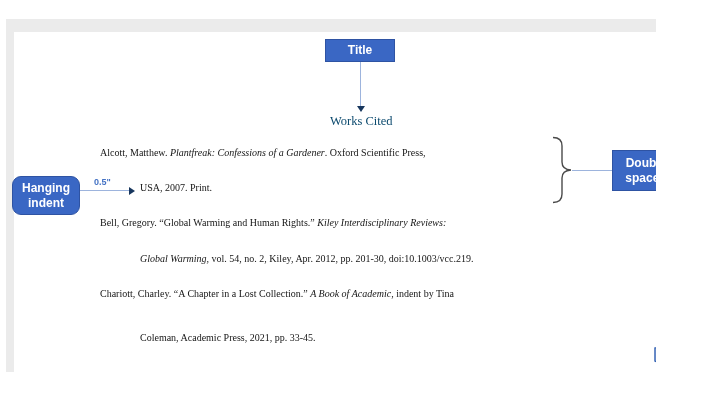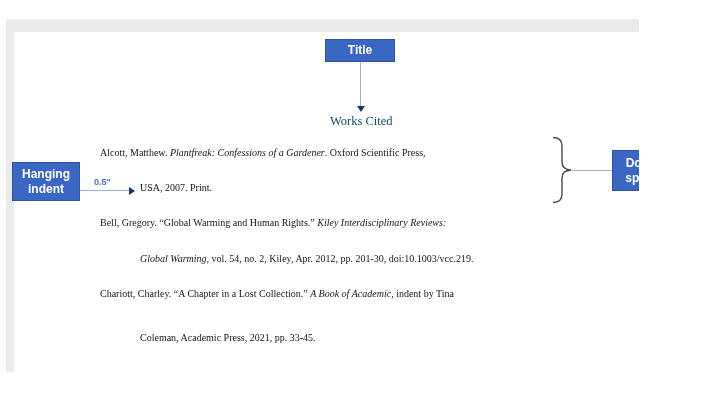--- a/index.html
+++ b/index.html
@@ -1,28 +1,28 @@
 <!DOCTYPE html>
 <html><head>
 <meta charset="utf-8">
 <style>
   html,body{margin:0;padding:0;background:#ffffff;}
   #stage{position:relative;width:639px;height:404px;background:#ffffff;overflow:hidden;
-         font-family:"Liberation Sans",sans-serif;}
+         font-family:"Liberation Sans",sans-serif;padding-left:17px;}
   
   .frame{position:absolute;background:#ebebeb;}
   #frame-top{left:6px;top:19px;width:711px;height:13px;}
   #frame-left{left:6px;top:19px;width:8px;height:353px;}
   #frame-right{left:706px;top:19px;width:11px;height:353px;}
   
   .callout{position:absolute;background:#3a67c4;border:1px solid #2e53a3;color:#ffffff;
            font-weight:bold;font-size:12px;line-height:15px;text-align:center;
            display:flex;align-items:center;justify-content:center;box-sizing:border-box;}
   #title-box{left:325px;top:39px;width:70px;height:23px;}
-  #hanging-box{left:12px;top:162px;width:68px;height:39px;}
+  #hanging-box{left:12px;top:176px;width:68px;height:39px;border-radius:9px;}
   #double-box{left:612px;top:150px;width:68px;height:41px;}
   
   .hline,.vline{position:absolute;background:#9db4dd;}
   #title-arrow-line{left:360px;top:62px;width:1px;height:45px;}
   #title-arrow-head{position:absolute;left:357px;top:106px;width:0;height:0;
       border-left:4px solid transparent;border-right:4px solid transparent;
       border-top:6px solid #17365d;}
   #indent-line{left:80px;top:190px;width:49px;height:1px;}
   #indent-arrow-head{position:absolute;left:129px;top:187px;width:0;height:0;
       border-top:4px solid transparent;border-bottom:4px solid transparent;

